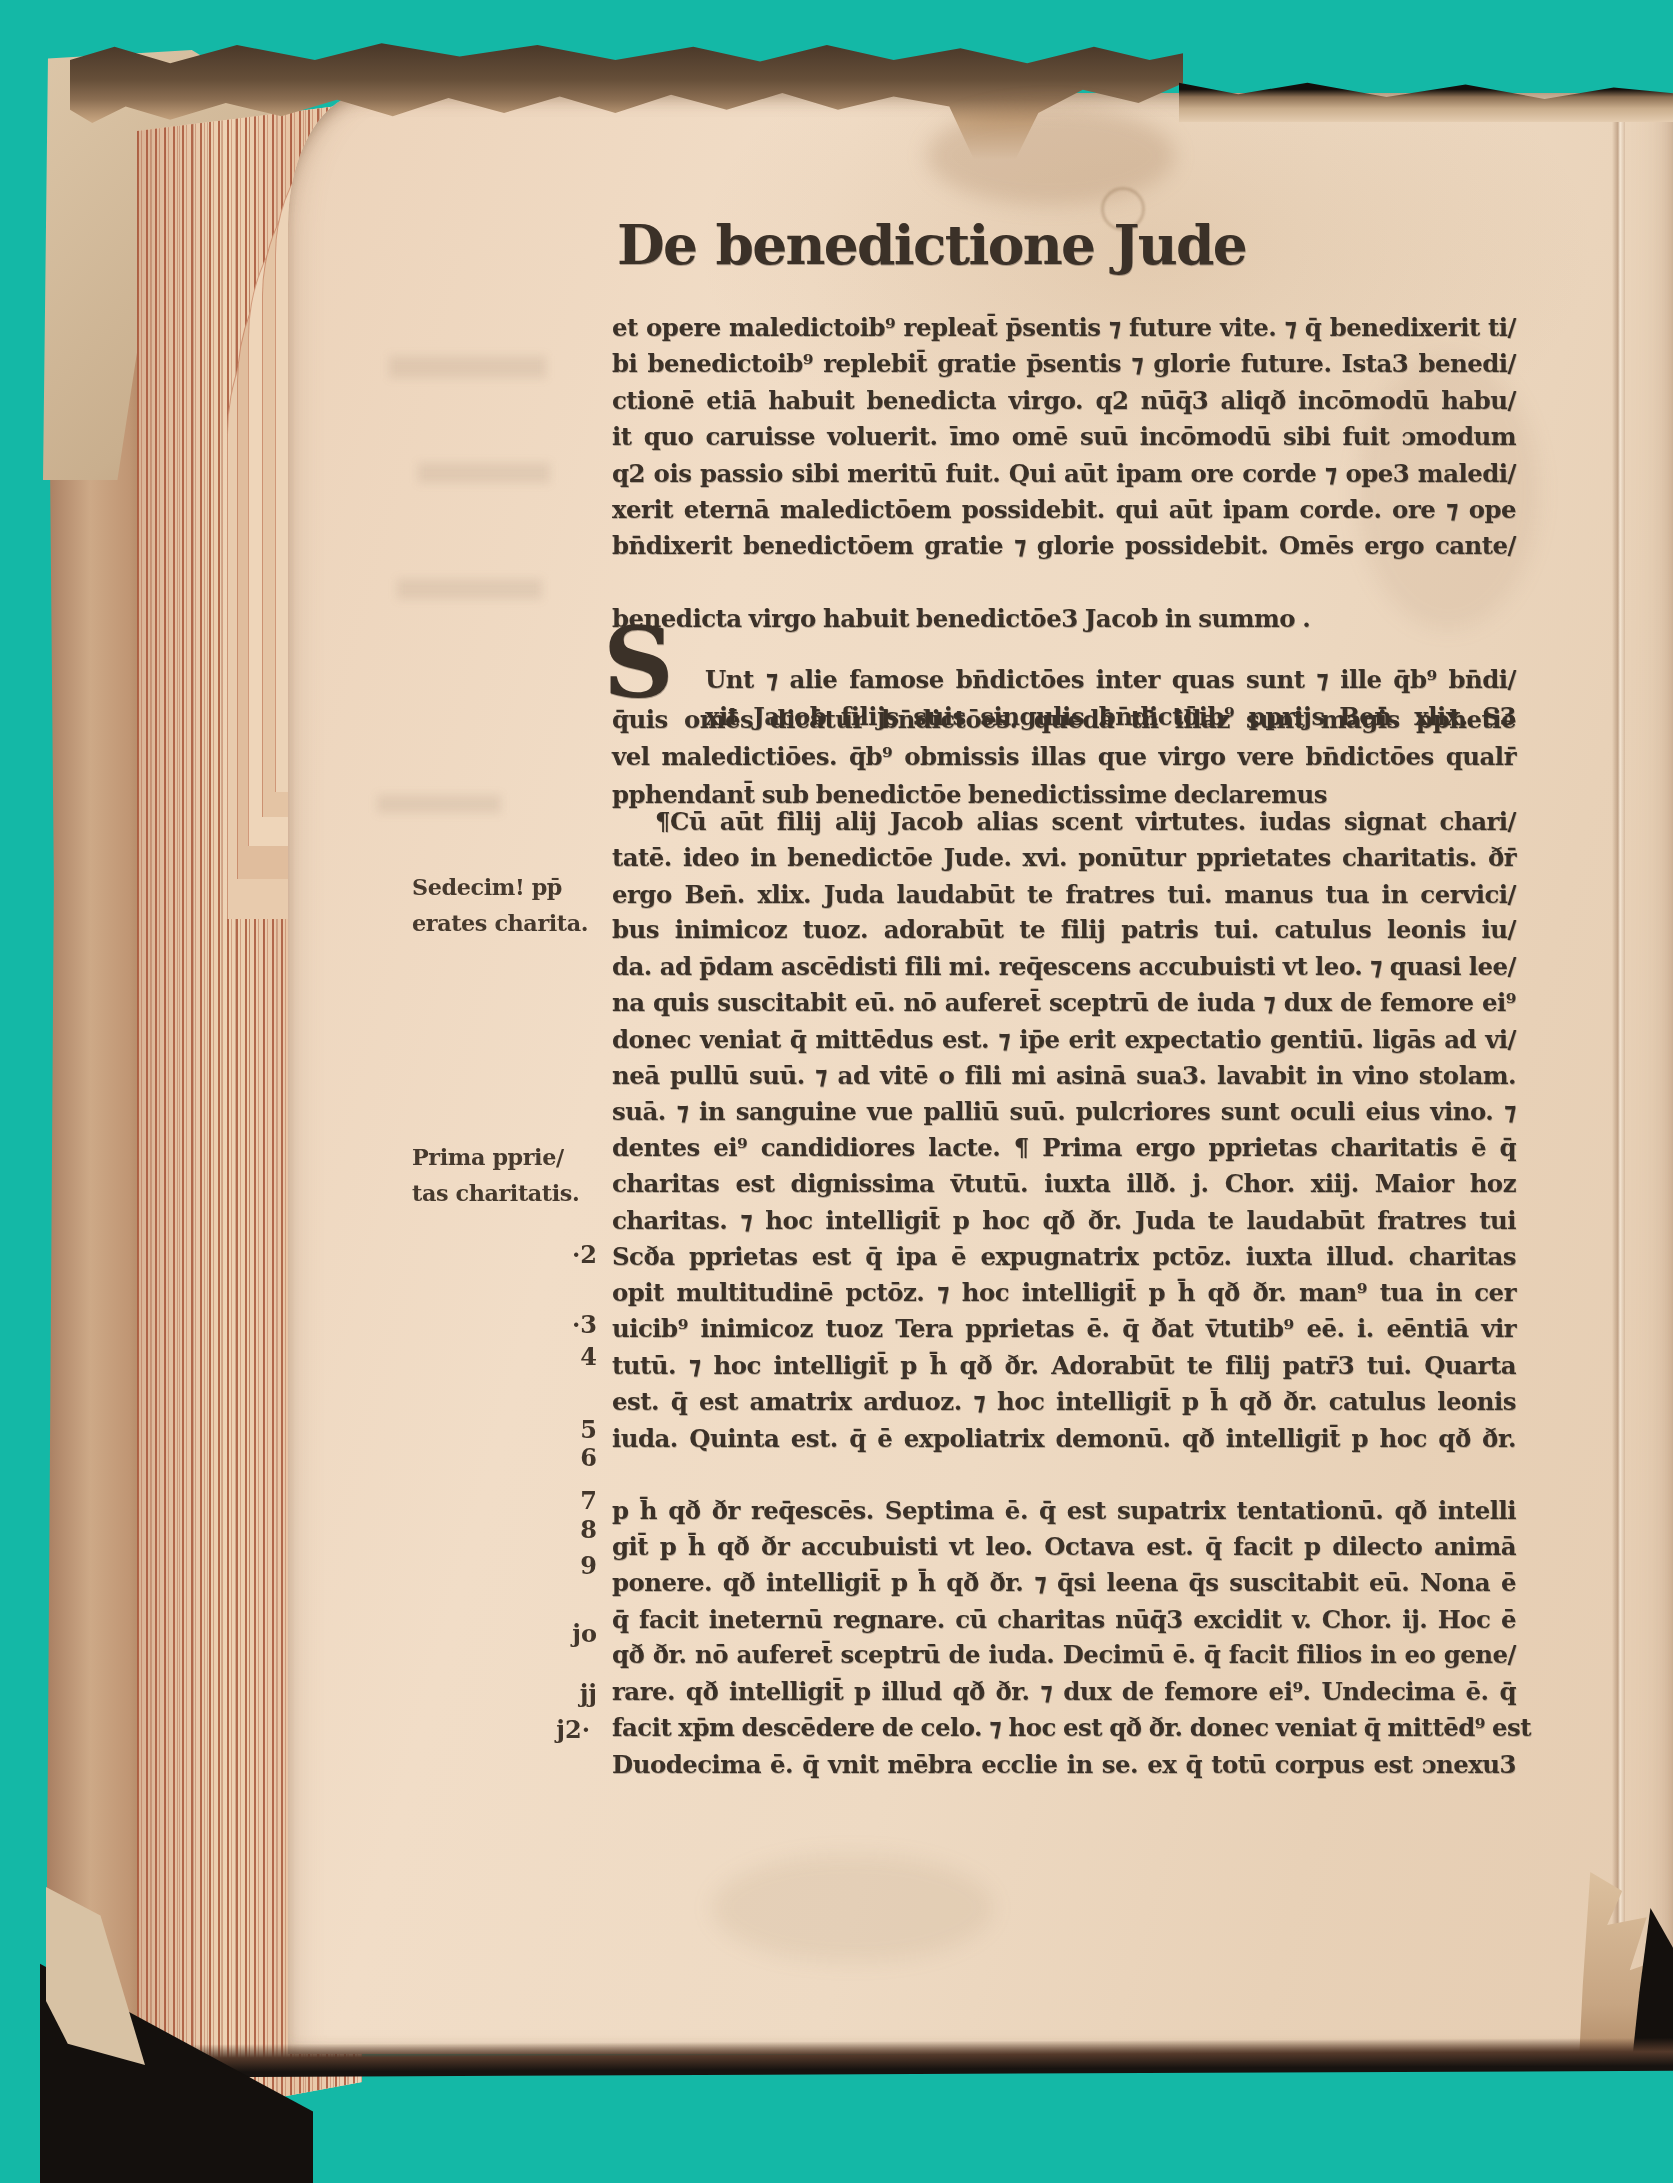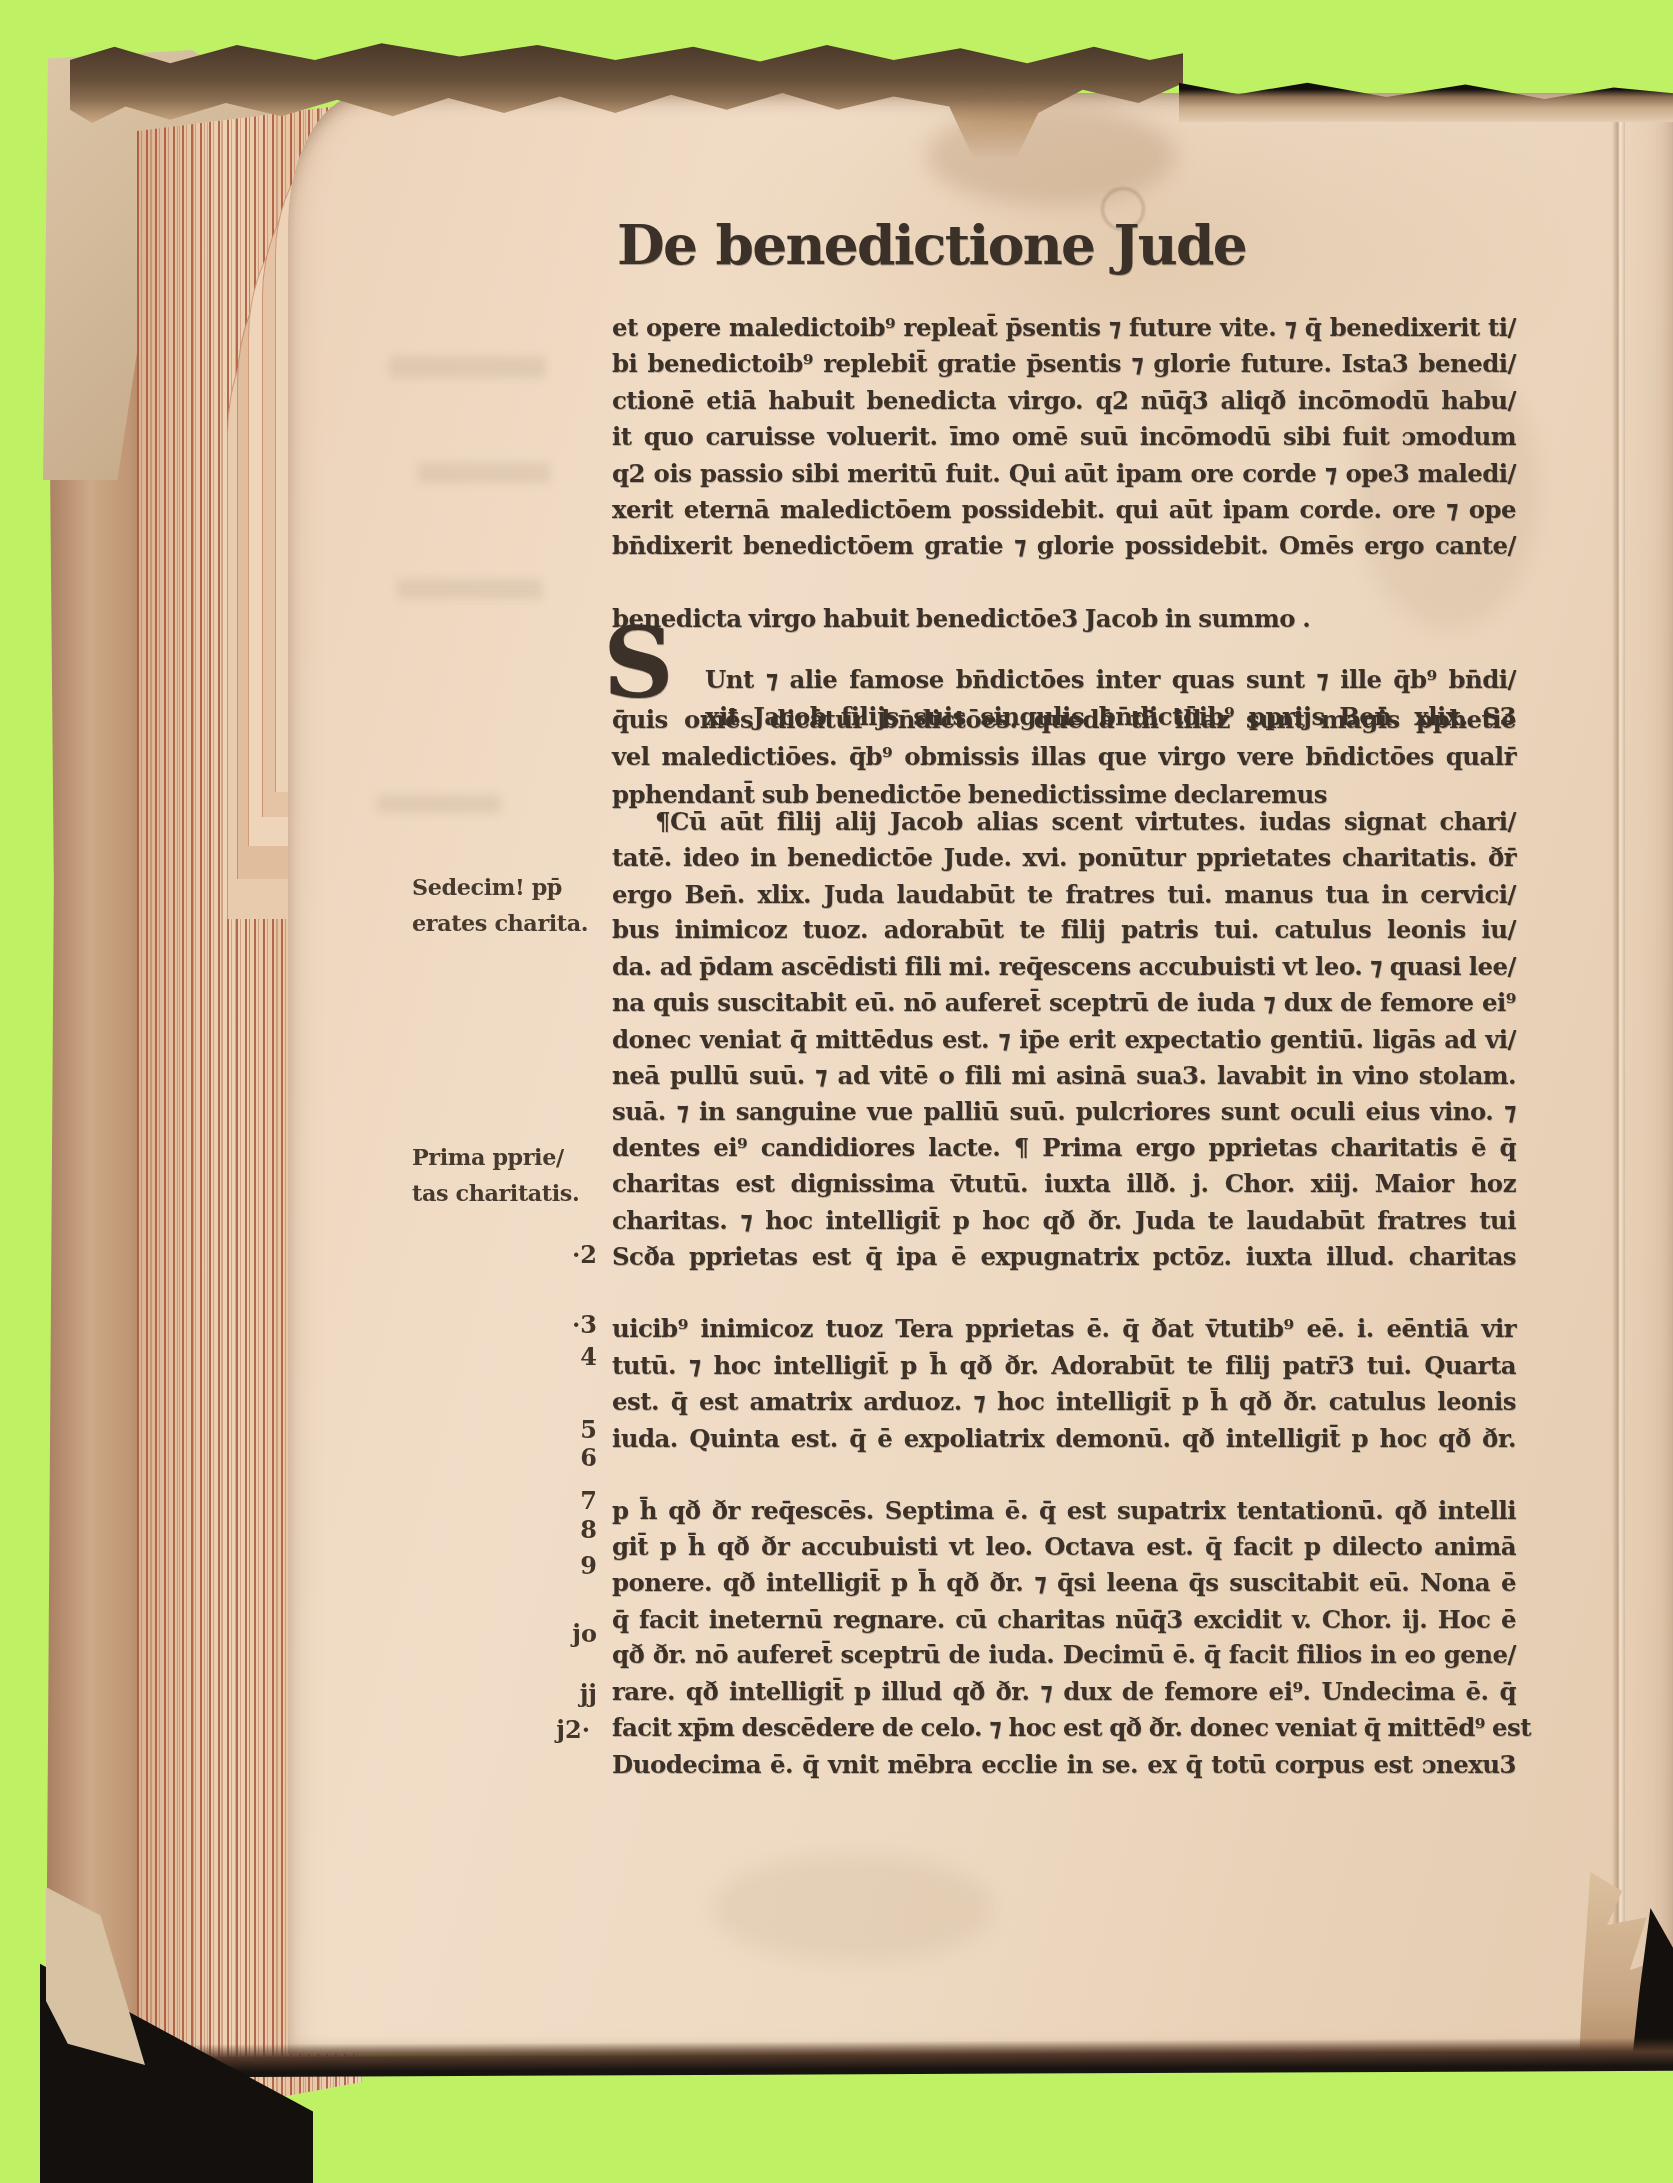--- a/index.html
+++ b/index.html
@@ -1,16 +1,16 @@
 <!DOCTYPE html>
 <html style="font-size:13.2px"><head>
 <meta charset="utf-8">
 <style>
   html,body{margin:0;padding:0;background:#17130f;}
-  #stage{position:relative;width:1673px;height:2183px;background:#bef264;overflow:hidden;
+  #stage{position:relative;width:1673px;height:2183px;background:#14b8a6;overflow:hidden;
          font-family:"DejaVu Serif","DejaVu Sans",serif;}
   
   .binding{position:absolute;left:46px;top:79px;width:98px;height:2011px;z-index:1;
     background:linear-gradient(90deg,#a87e61,#cda987 45%,#c09674 85%,#b08663);
     clip-path:polygon(18% 0,100% 1%,97% 99%,26% 100%,0 97%,8% 40%,2% 8%);}
   .cover-fold{position:absolute;left:43px;top:50px;width:248px;height:430px;z-index:2;
     background:linear-gradient(135deg,#dcc6a8,#c9af8e 70%,#b89a79);
     clip-path:polygon(2% 2%,60% 0,100% 14%,55% 42%,38% 70%,30% 100%,0 100%);}
   .fore-edge{position:absolute;left:137px;top:99px;width:225px;height:2003px;z-index:3;
     background-color:#e9cbac;
@@ -133,20 +133,21 @@
       <div class="tl" style="top: 915px;">bus inimicoz tuoz. adorabūt te filij patris tui. catulus leonis iu/</div>
       <div class="tl" style="top: 952px;">da. ad p̄dam ascēdisti fili mi. req̄escens accubuisti vt leo. ⁊ quasi lee/</div>
       <div class="tl" style="top: 988px;">na quis suscitabit eū. nō auferet̄ sceptrū de iuda ⁊ dux de femore ei⁹</div>
       <div class="tl" style="top: 1025px;">donec veniat q̄ mittēdus est. ⁊ ip̄e erit expectatio gentiū. ligās ad vi/</div>
       <div class="tl" style="top: 1061px;">neā pullū suū. ⁊ ad vitē o fili mi asinā sua3. lavabit in vino stolam.</div>
       <div class="tl" style="top: 1097px;">suā. ⁊ in sanguine vue palliū suū. pulcriores sunt oculi eius vino. ⁊</div>
       <div class="tl" style="top: 1133px;">dentes ei⁹ candidiores lacte. ¶ Prima ergo pprietas charitatis ē q̄</div>
       <div class="tl" style="top: 1169px;">charitas est dignissima v̄tutū. iuxta illð. j. Chor. xiij. Maior hoz</div>
       <div class="tl" style="top: 1206px;">charitas. ⁊ hoc intelligit̄ p hoc qð ðr. Juda te laudabūt fratres tui</div>
       <div class="tl" style="top: 1242px;">Scða pprietas est q̄ ipa ē expugnatrix pctōz. iuxta illud. charitas</div>
+      <div class="tl" style="top: 1278px;">opit multitudinē pctōz. ⁊ hoc intelligit̄ p h̄ qð ðr. man⁹ tua in cer</div>
       <div class="tl" style="top: 1314px;">uicib⁹ inimicoz tuoz Tera pprietas ē. q̄ ðat v̄tutib⁹ eē. i. eēntiā vir</div>
       <div class="tl" style="top: 1351px;">tutū. ⁊ hoc intelligit̄ p h̄ qð ðr. Adorabūt te filij patr̄3 tui. Quarta</div>
       <div class="tl" style="top: 1387px;">est. q̄ est amatrix arduoz. ⁊ hoc intelligit̄ p h̄ qð ðr. catulus leonis</div>
       <div class="tl" style="top: 1424px;">iuda. Quinta est. q̄ ē expoliatrix demonū. qð intelligit̄ p hoc qð ðr.</div>
       <div class="tl" style="top: 1496px;">p h̄ qð ðr req̄escēs. Septima ē. q̄ est supatrix tentationū. qð intelli</div>
       <div class="tl" style="top: 1532px;">git̄ p h̄ qð ðr accubuisti vt leo. Octava est. q̄ facit p dilecto animā</div>
       <div class="tl" style="top: 1568px;">ponere. qð intelligit̄ p h̄ qð ðr. ⁊ q̄si leena q̄s suscitabit eū. Nona ē</div>
       <div class="tl" style="top: 1605px;">q̄ facit ineternū regnare. cū charitas nūq̄3 excidit v. Chor. ij. Hoc ē</div>
       <div class="tl" style="top: 1640px;">qð ðr. nō auferet̄ sceptrū de iuda. Decimū ē. q̄ facit filios in eo gene/</div>
       <div class="tl" style="top: 1677px;">rare. qð intelligit̄ p illud qð ðr. ⁊ dux de femore ei⁹. Undecima ē. q̄</div>

